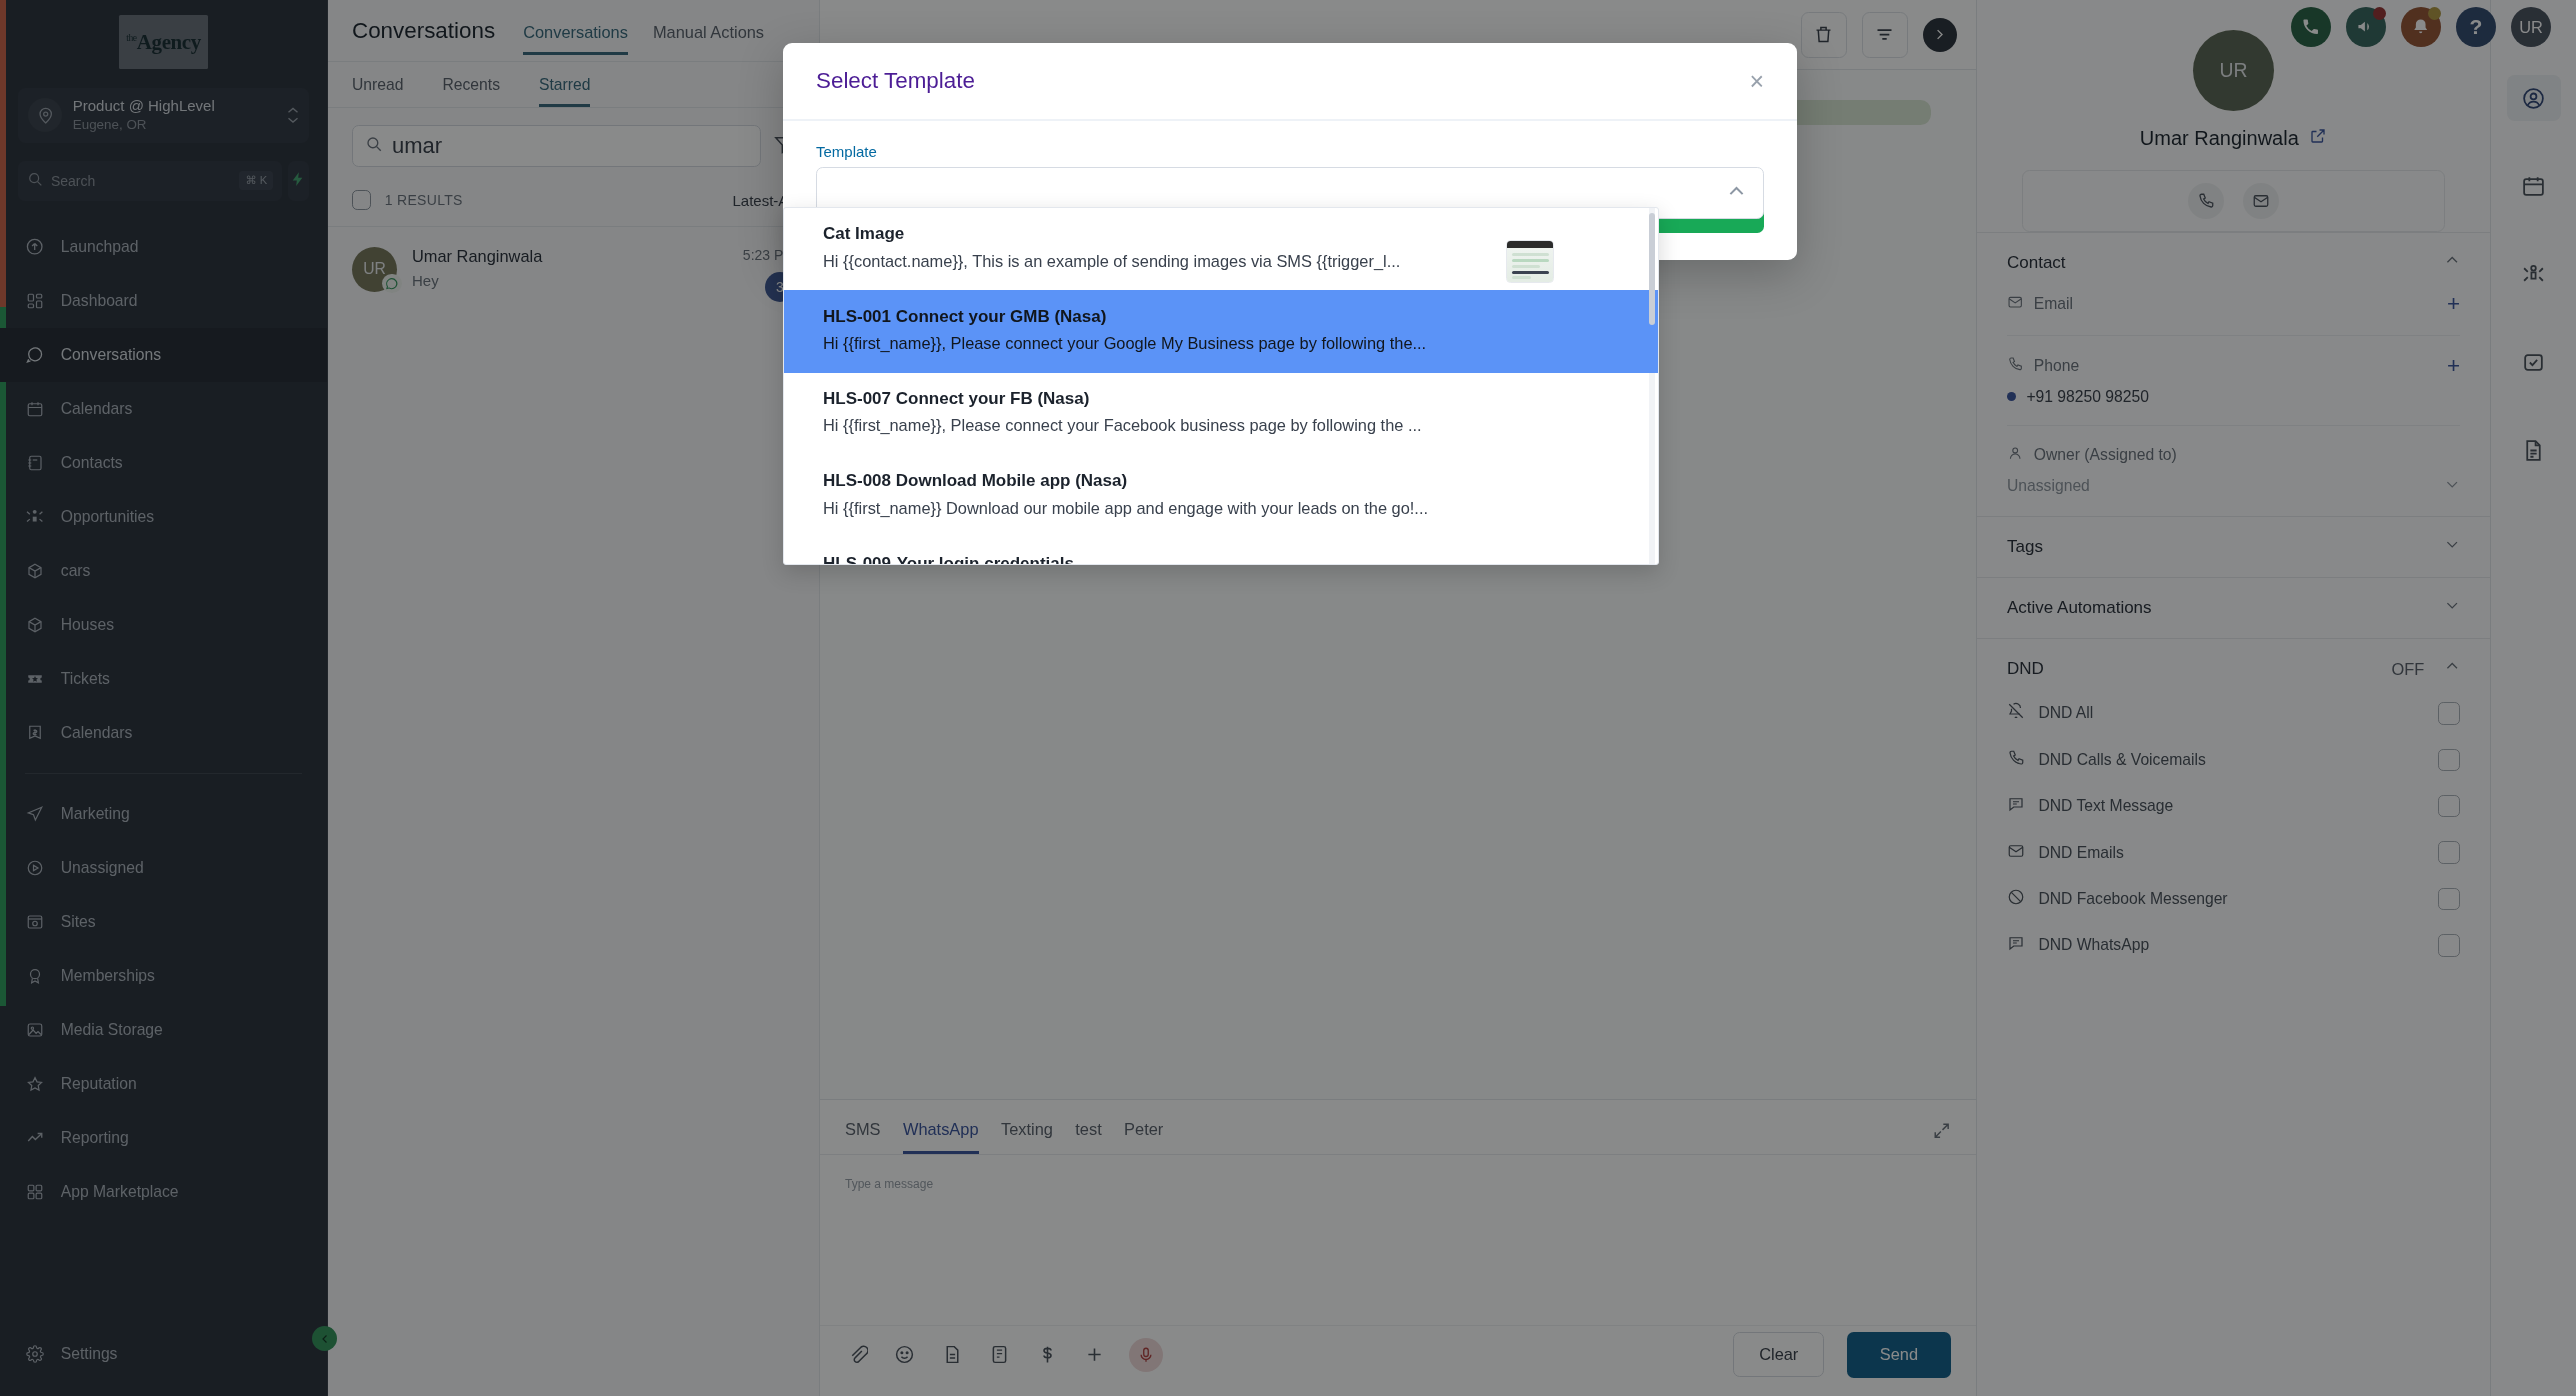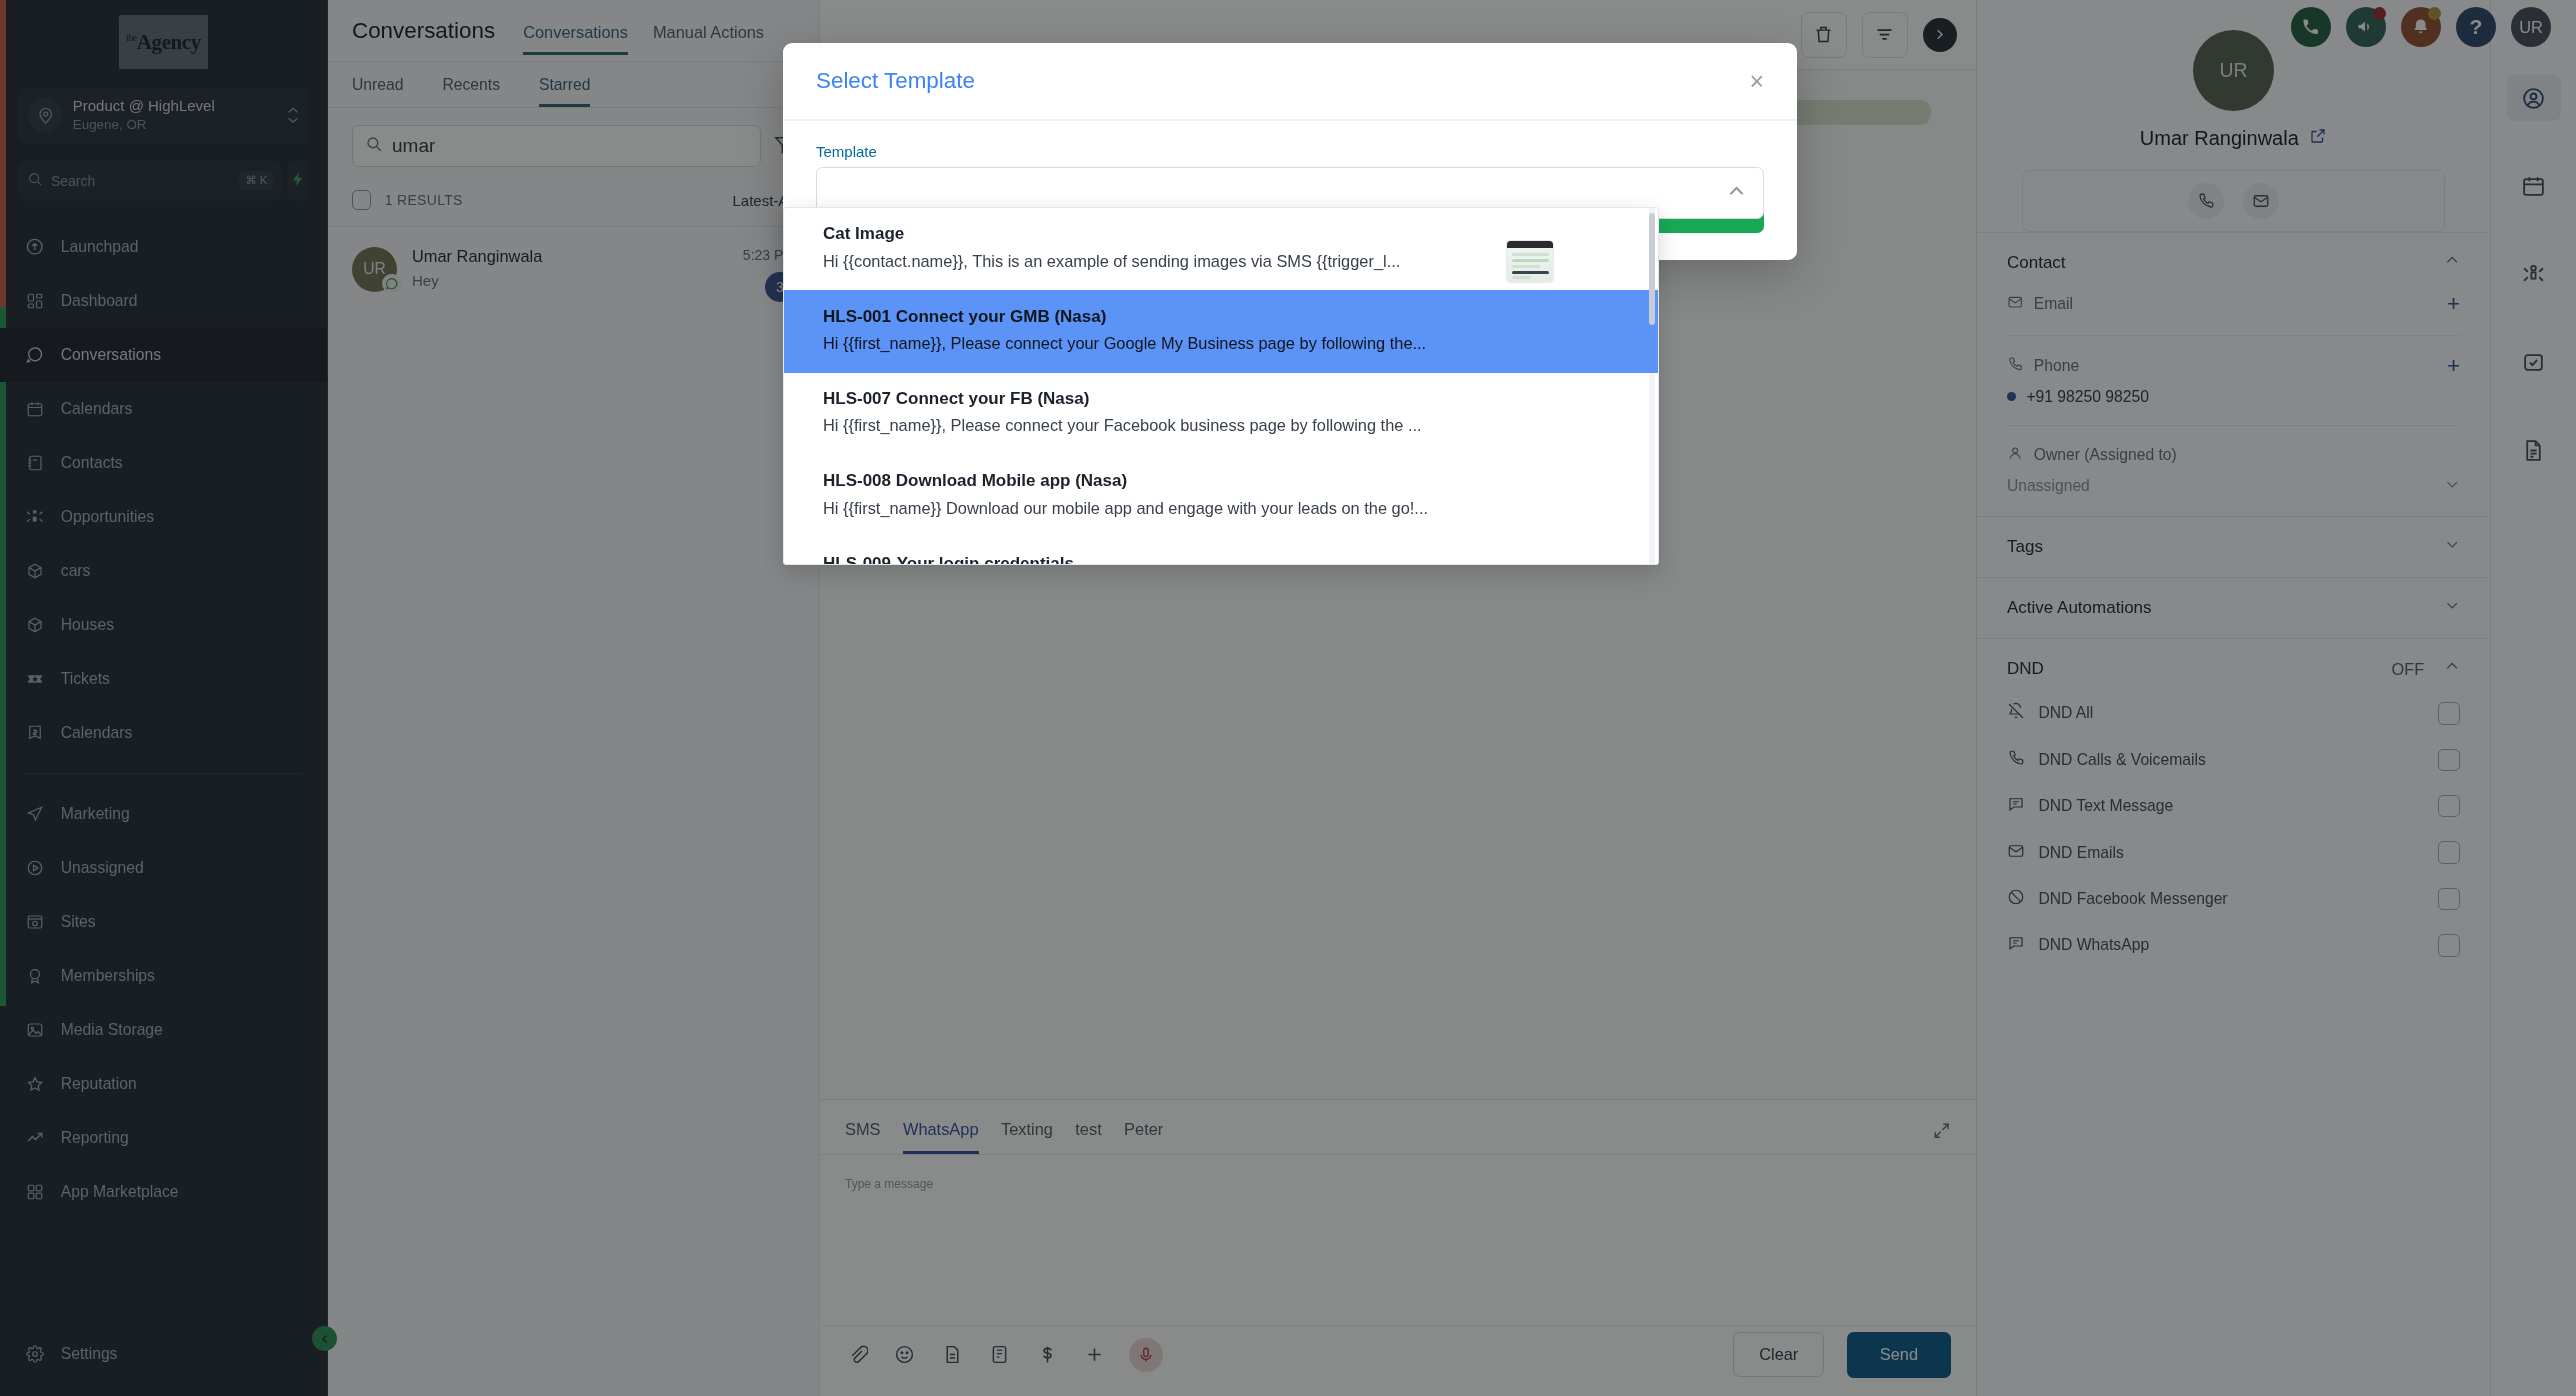--- a/index.html
+++ b/index.html
@@ -107,21 +107,21 @@
     border-top: 0.7px solid #e3e7ed; border-bottom: 0.7px solid #e3e7ed;
     padding: 13.4px 24px 0; margin-top: 6px;
   }
   .subtab { color: #5b6573; padding-bottom: 10.4px; }
   .subtab.active { color: #2e6f88; border-bottom: 3px solid #2e6f88; }
   .srch-row { display: flex; gap: 12px; align-items: center; padding: 16.4px 24px; }
   .srch {
     flex: 1; height: 42px; border: 0.7px solid #d6dbe3; border-radius: 6.7px; background: #fff;
     display: flex; align-items: center; gap: 9px; padding: 0 12px;
   }
-  .srch input { flex: 1; border: 0; outline: none; font-size: 19px; color: #3b4351; font-family: inherit; background: transparent;}
+  .srch input { flex: 1; border: 0; outline: none; font-size: 22px; color: #3b4351; font-family: inherit; background: transparent;}
   .results-row {
     display: flex; align-items: center; justify-content: space-between;
     padding: 7.5px 24px 16.4px; border-bottom: 0.7px solid #e3e7ed;
   }
   .results-left { display: flex; align-items: center; gap: 13.4px; }
   .cbx { width: 19.4px; height: 19.4px; border: 1.5px solid #8d97a4; border-radius: 5.2px; }
   .results-count { font-size: 14px; color: #6b7582; letter-spacing: 0.3px;}
   .sortsel { font-size: 15px; color: #3b4351; display:flex; align-items:center; gap:6px;}
   .conv-row { display: flex; gap: 15px; padding: 19.4px 24px; align-items: flex-start;}
   .conv-av-wrap { position: relative; flex: 0 0 45px; }
@@ -210,21 +210,21 @@
   .tb-dot { position: absolute; top: 0px; right: 0px; width: 13.4px; height: 13.4px; border-radius: 50%;}
 
   
   .overlay { position: absolute; inset: 0; background: rgba(20,26,34,0.02); }
   .modal {
     position: absolute; left: 783px; top: 43px; width: 1014px;
     background: #fff; border-radius: 9px; box-shadow: 0 13.4px 45px rgba(0,0,0,.22);
     overflow: visible;
   }
   .modal-hdr { display: flex; align-items: center; justify-content: space-between; padding: 25px 33px; }
-  .modal-title { font-size: 22.4px; color: #3b82f6; }
+  .modal-title { font-size: 22.4px; color: #4c1d95; }
   .modal-x { color: #98a1ac; font-size: 25px; line-height: 1; cursor: pointer;}
   .modal-divider { height: 1.5px; background: #eef2f7; }
   .modal-body { padding: 22.4px 33px 27px; position: relative; min-height: 139px;}
   .field-lbl { font-size: 15px; color: #0369a1; }
   .select-box {
     margin-top: 7.5px; height: 52px; border: 0.7px solid #d6dbe3; border-radius: 6.7px;
     display: flex; align-items: center; justify-content: flex-end; padding: 0 16.4px;
     background: #fff; position: relative; z-index: 3;
   }
   .green-btn {

